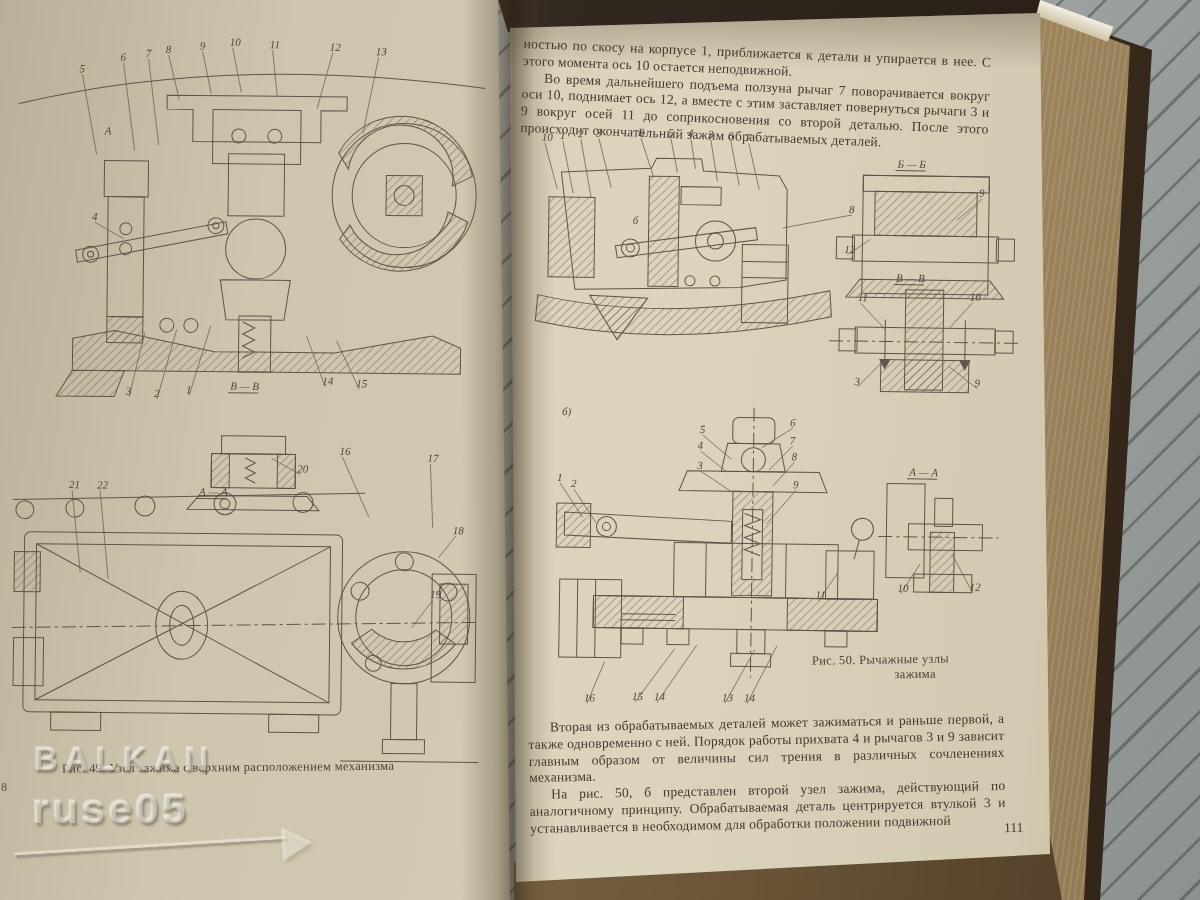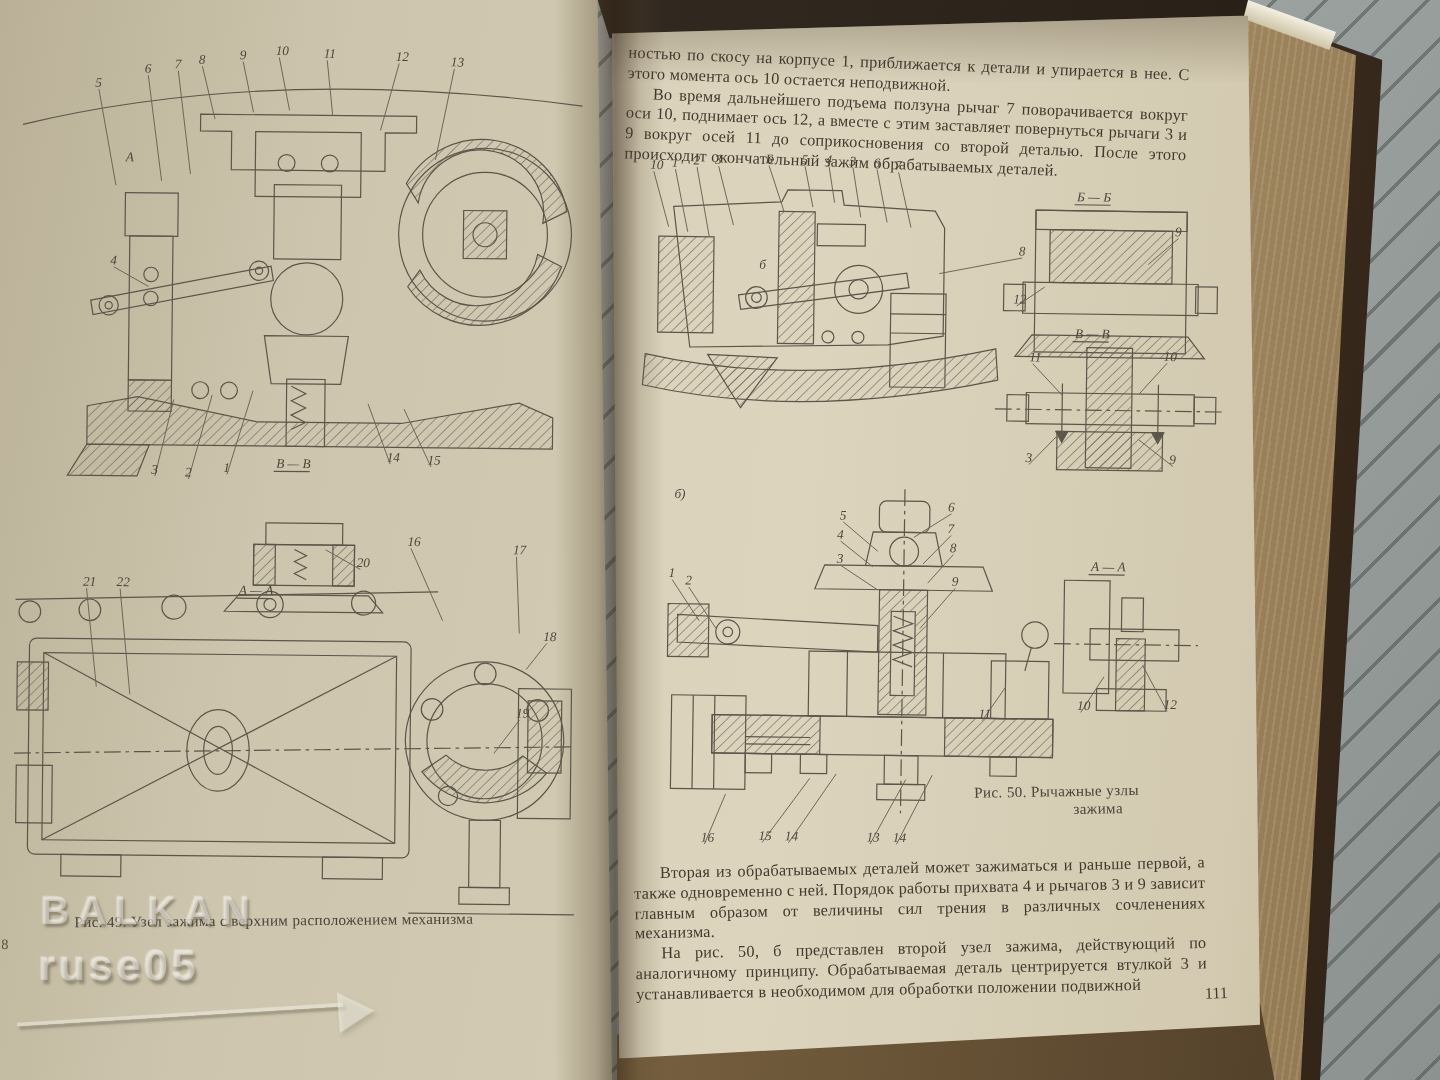--- a/index.html
+++ b/index.html
@@ -62,21 +62,21 @@
   .callout{font:italic 11px "Liberation Serif",serif;fill:#4c463c;}
 
   
   .wm{position:absolute;left:4px;top:740px;width:340px;z-index:8;
       font-family:"Liberation Sans",sans-serif;font-weight:700;
       color:rgba(250,248,240,.42);pointer-events:none;}
   .wm .t1{font-size:33px;letter-spacing:7px;margin-left:30px;
       text-shadow:1.5px 2.5px 2px rgba(100,93,76,.55),-1px -1px 1px rgba(255,255,255,.35);}
   .wm .t2{font-size:70px;letter-spacing:2px;margin-top:-14px;margin-left:-2px;
       text-shadow:2px 3.5px 3px rgba(100,93,76,.55),-1.5px -1.5px 1px rgba(255,255,255,.38);}
-  .wm .t3{font-size:36px;letter-spacing:3px;margin-left:28px;margin-top:6px;
+  .wm .t3{font-size:43px;letter-spacing:3px;margin-left:28px;margin-top:6px;
       text-shadow:2px 3px 2.5px rgba(100,93,76,.55),-1px -1px 1px rgba(255,255,255,.35);}
   .wm .arrow-line{position:absolute;left:10px;top:104px;width:272px;height:3px;
       background:rgba(244,242,232,.5);transform:rotate(-3.5deg);
       box-shadow:2px 3px 2px rgba(100,93,76,.45);}
   .wm .arrow-head{position:absolute;left:278px;top:86px;width:0;height:0;
       border-left:30px solid rgba(244,242,232,.55);
       border-top:17px solid transparent;border-bottom:17px solid transparent;
       transform:rotate(-4deg);
       filter:drop-shadow(2px 3px 2px rgba(100,93,76,.45));}
 </style>

